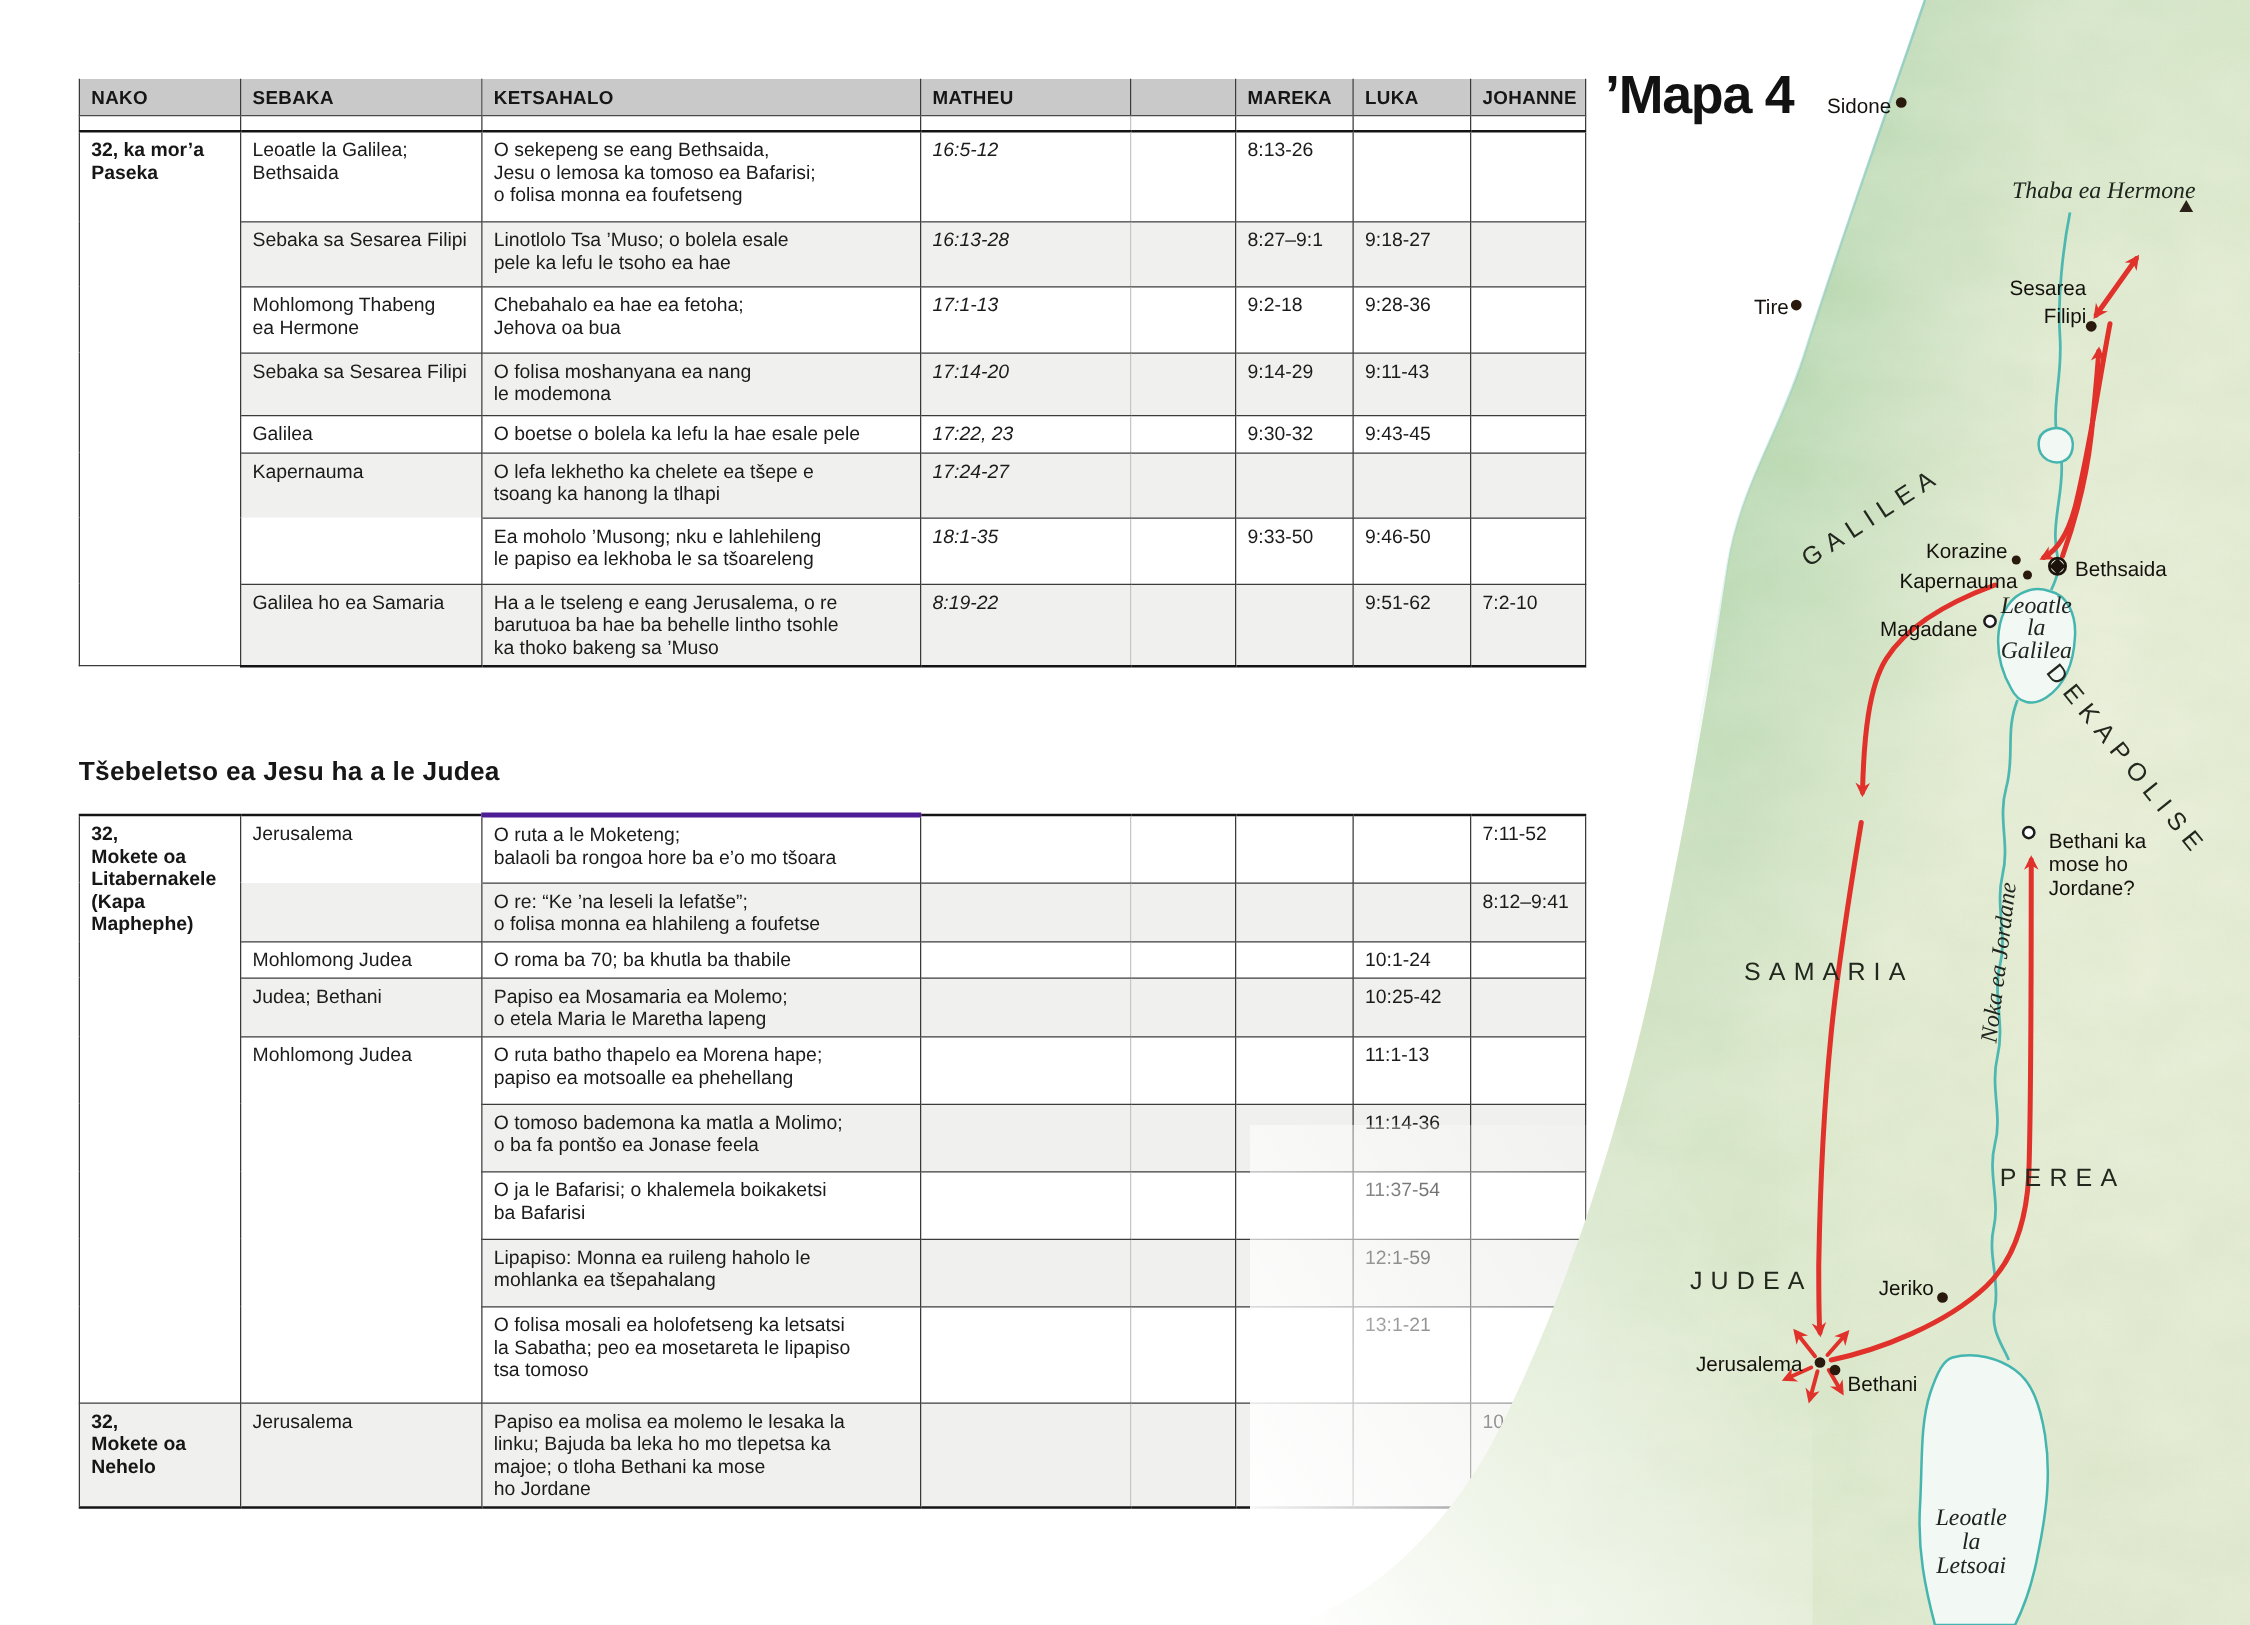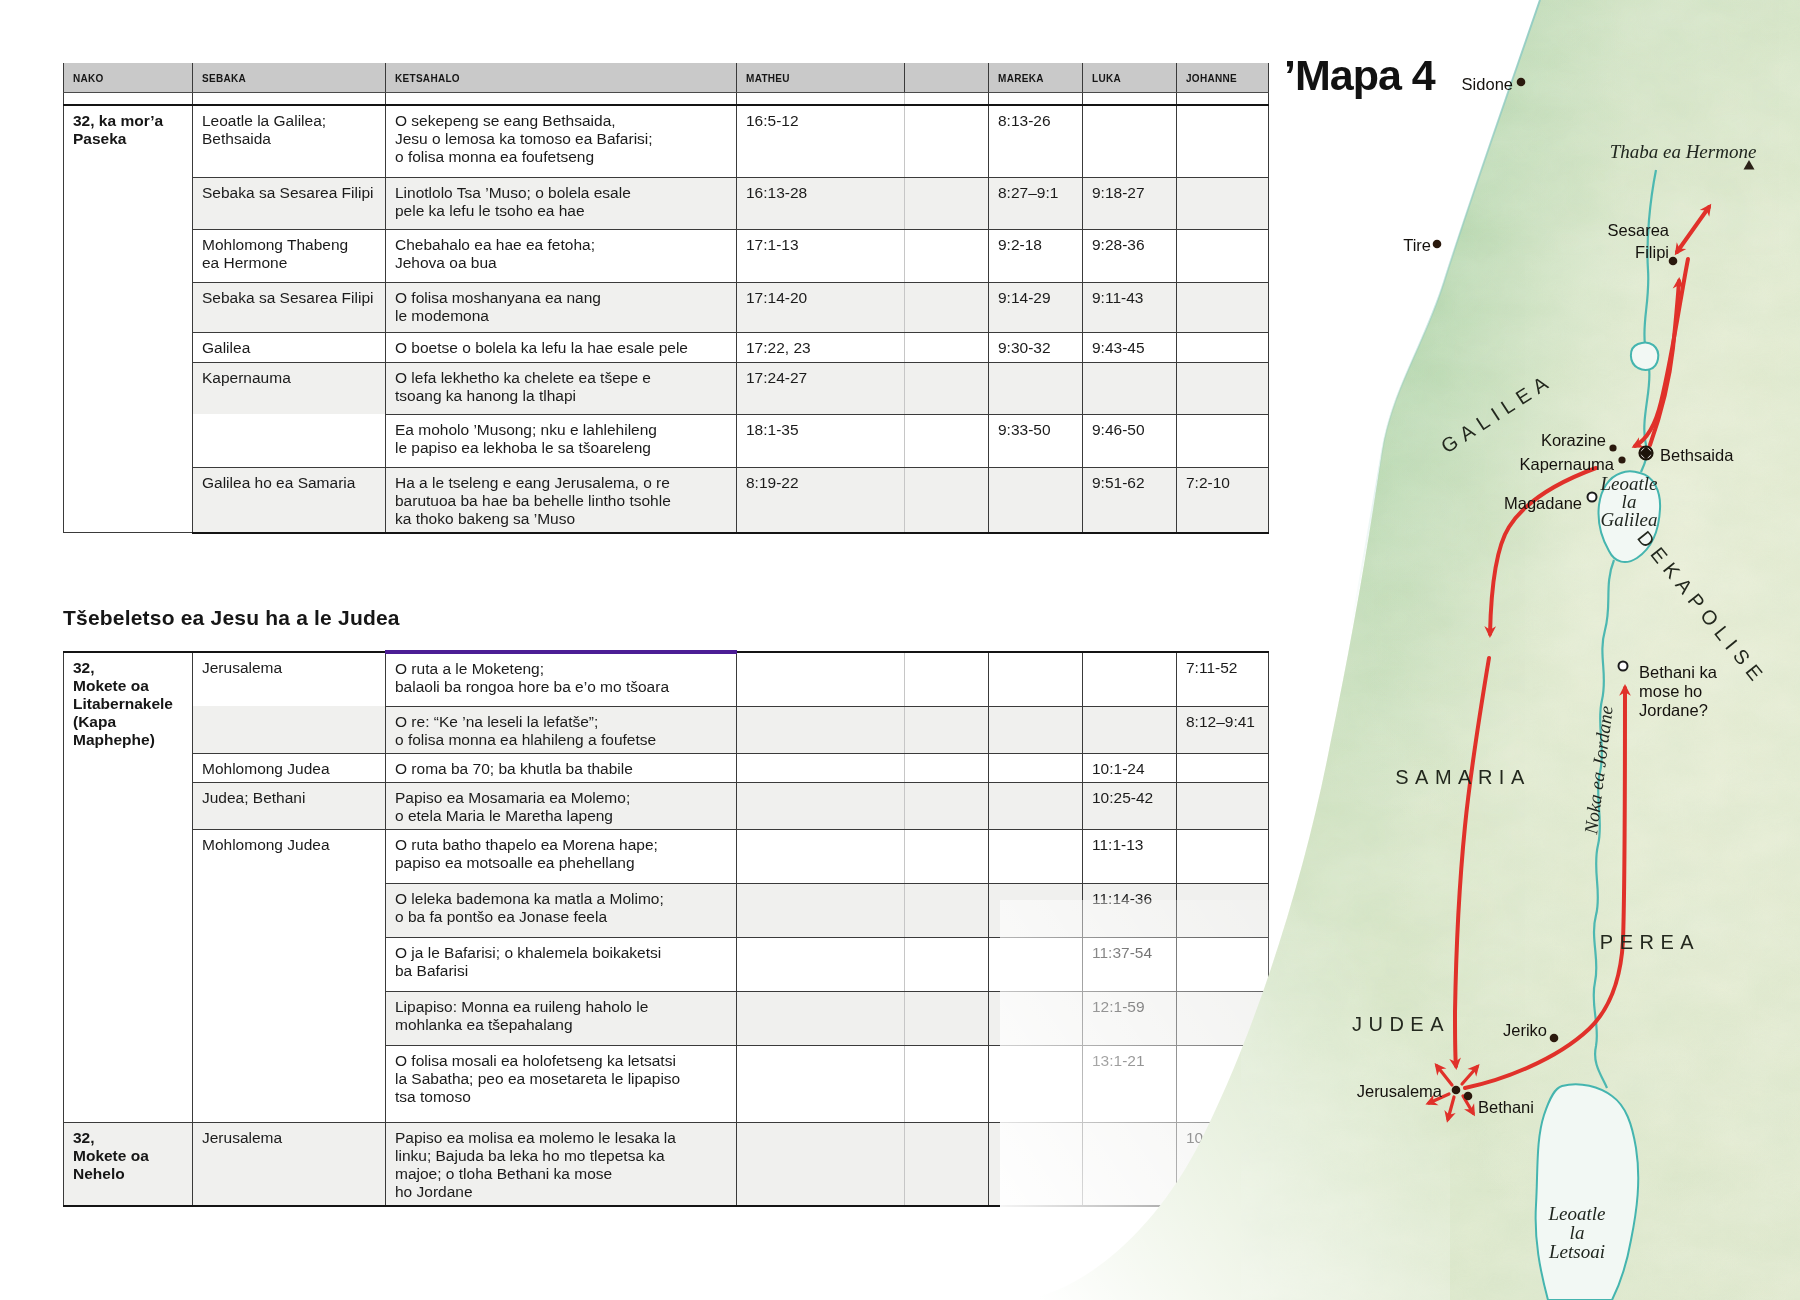--- a/index.html
+++ b/index.html
@@ -7,30 +7,30 @@
     --row-gray:#f0f0ee; --ink:#1b1b1b; --label-ink:#23281e;
   }
   html,body{margin:0;padding:0;background:#fff;}
   #page{position:relative;width:1800px;height:1300px;background:#fff;overflow:hidden;
         font-family:"Liberation Sans",sans-serif;color:var(--ink);}
   
   table.chron{border-collapse:collapse;table-layout:fixed;position:absolute;left:63px;width:1205px;}
   #t1{top:63px;} #t2{top:650px;}
   .chron td,.chron th{border:1px solid #3a3a3a;vertical-align:top;padding:6px 8px 4px 9px;
         font-size:15.5px;line-height:18px;white-space:pre-line;overflow:hidden;color:var(--ink);}
-  .chron th{background:var(--header-gray);font-size:10px;letter-spacing:.3px;text-align:left;
+  .chron th{background:var(--header-gray);font-size:15px;letter-spacing:.3px;text-align:left;
         font-weight:bold;padding-top:7px;height:16px;border-bottom:1px solid #4a4a4a;border-top:none;}
   .chron tr.hgap td{height:11px;padding:0;border-bottom:2.5px solid #141414;background:#fff;}
   .chron tr.last td{border-bottom:2.5px solid #141414;}
   .chron tr.g td{background:var(--row-gray);}
   .chron td.wbg{background:#fff;}
   .chron td.bold,.chron th{color:#161616;}
   .chron td.bold{font-weight:bold;margin-top:46px;}
   .chron td.sp{border-left:1px solid #c6c6c6;}
-  .chron td.cm{border-right:1px solid #c6c6c6;}
+  .chron td.cm{border-right:1px solid #c6c6c6;font-style:italic;}
   .chron td.nb{border-bottom-style:hidden;}
   .chron td.nt{border-top-style:hidden;}
   #sec2{position:absolute;left:63px;top:606px;font-size:21px;font-weight:bold;letter-spacing:.2px;
         margin:0;color:#161616;}
   
   #map{position:absolute;left:1000px;top:0;width:800px;height:1300px;}
   text{user-select:none;}
   .mtitle{font-family:"Liberation Sans",sans-serif;font-size:43px;font-weight:bold;
           letter-spacing:-1px;fill:#121212;}
   .city{font-family:"Liberation Sans",sans-serif;font-size:16.5px;fill:#15120e;}
@@ -231,21 +231,21 @@
       <td class="wbg" rowspan="5">Mohlomong Judea</td>
       <td>O ruta batho thapelo ea Morena hape;
 papiso ea motsoalle ea phehellang</td>
       <td class="cm"></td>
       <td class="sp"></td>
       <td></td>
       <td>11:1-13</td>
       <td></td>
     </tr>
     <tr class="g" style="height:54px">
-      <td>O leleka bademona ka matla a Molimo;
+      <td>O tomoso bademona ka matla a Molimo;
 o ba fa pontšo ea Jonase feela</td>
       <td class="cm"></td>
       <td class="sp"></td>
       <td></td>
       <td>11:14-36</td>
       <td></td>
     </tr>
     <tr style="height:54px">
       <td>O ja le Bafarisi; o khalemela boikaketsi
 ba Bafarisi</td>

